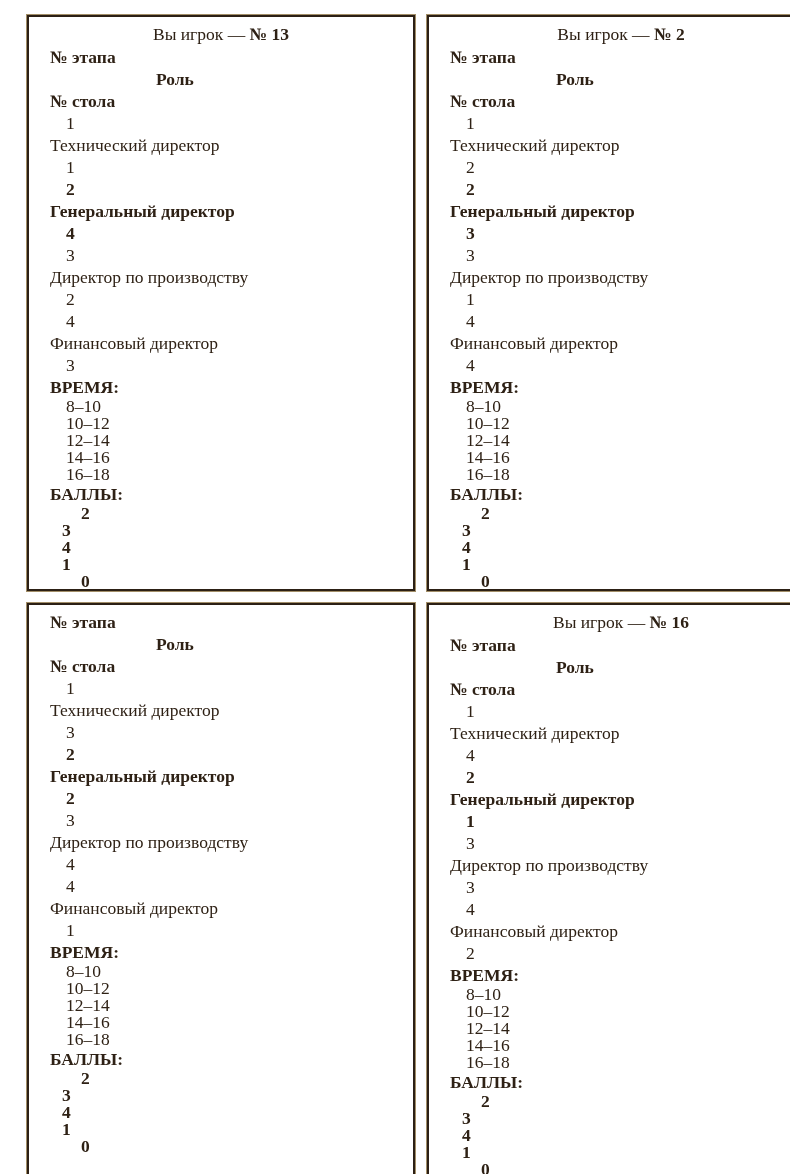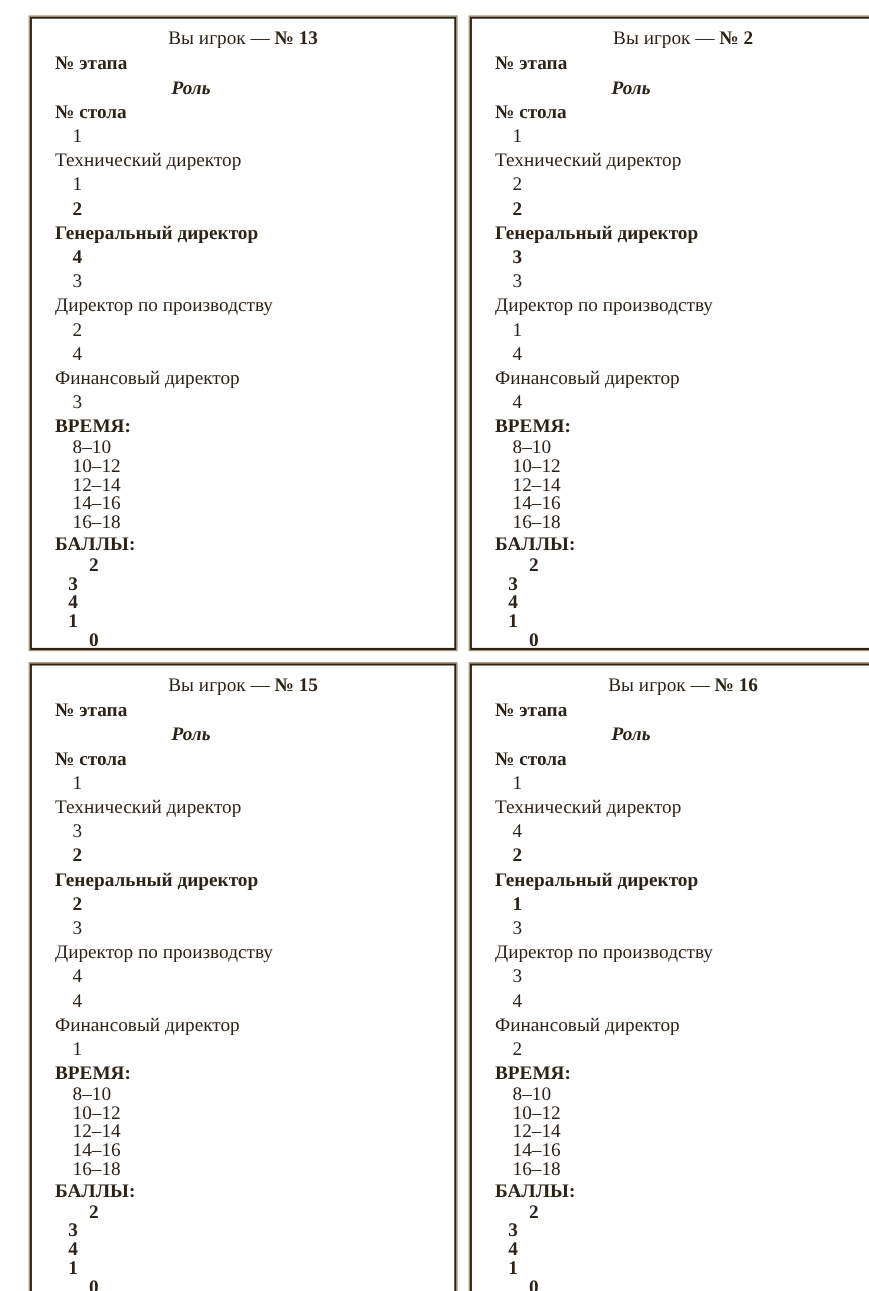--- a/index.html
+++ b/index.html
@@ -39,21 +39,21 @@
     white-space: pre;
   }
   .ln {
     font-size: 17.5px;
     line-height: 22px;
     padding-left: 21px;
     white-space: pre;
   }
   .b { font-weight: bold; }
   .num { padding-left: 37px; }
-  .role-ind { padding-left: 127px; font-style: italic; }
+  .role-ind { padding-left: 127px; }
   .tight { line-height: 17px; }
   .pt-a { padding-left: 52px; }
   .pt-b { padding-left: 33px; }
 </style>
 </head>
 <body>
 
 <div class="sheet">
 
   <div class="card">
@@ -112,21 +112,20 @@
     <div class="ln num tight">16–18</div>
     <div class="ln b">БАЛЛЫ:</div>
     <div class="ln b tight pt-a">2</div>
     <div class="ln b tight pt-b">3</div>
     <div class="ln b tight pt-b">4</div>
     <div class="ln b tight pt-b">1</div>
     <div class="ln b tight pt-a">0</div>
   </div>
 
   <div class="card">
-    <div class="title"><span>Вы игрок —</span> <span class="b">№ 15</span></div>
     <div class="ln b">№ этапа</div>
     <div class="ln b role-ind">Роль</div>
     <div class="ln b">№ стола</div>
     <div class="ln num">1</div>
     <div class="ln">Технический директор</div>
     <div class="ln num">3</div>
     <div class="ln num b">2</div>
     <div class="ln b">Генеральный директор</div>
     <div class="ln num b">2</div>
     <div class="ln num">3</div>

